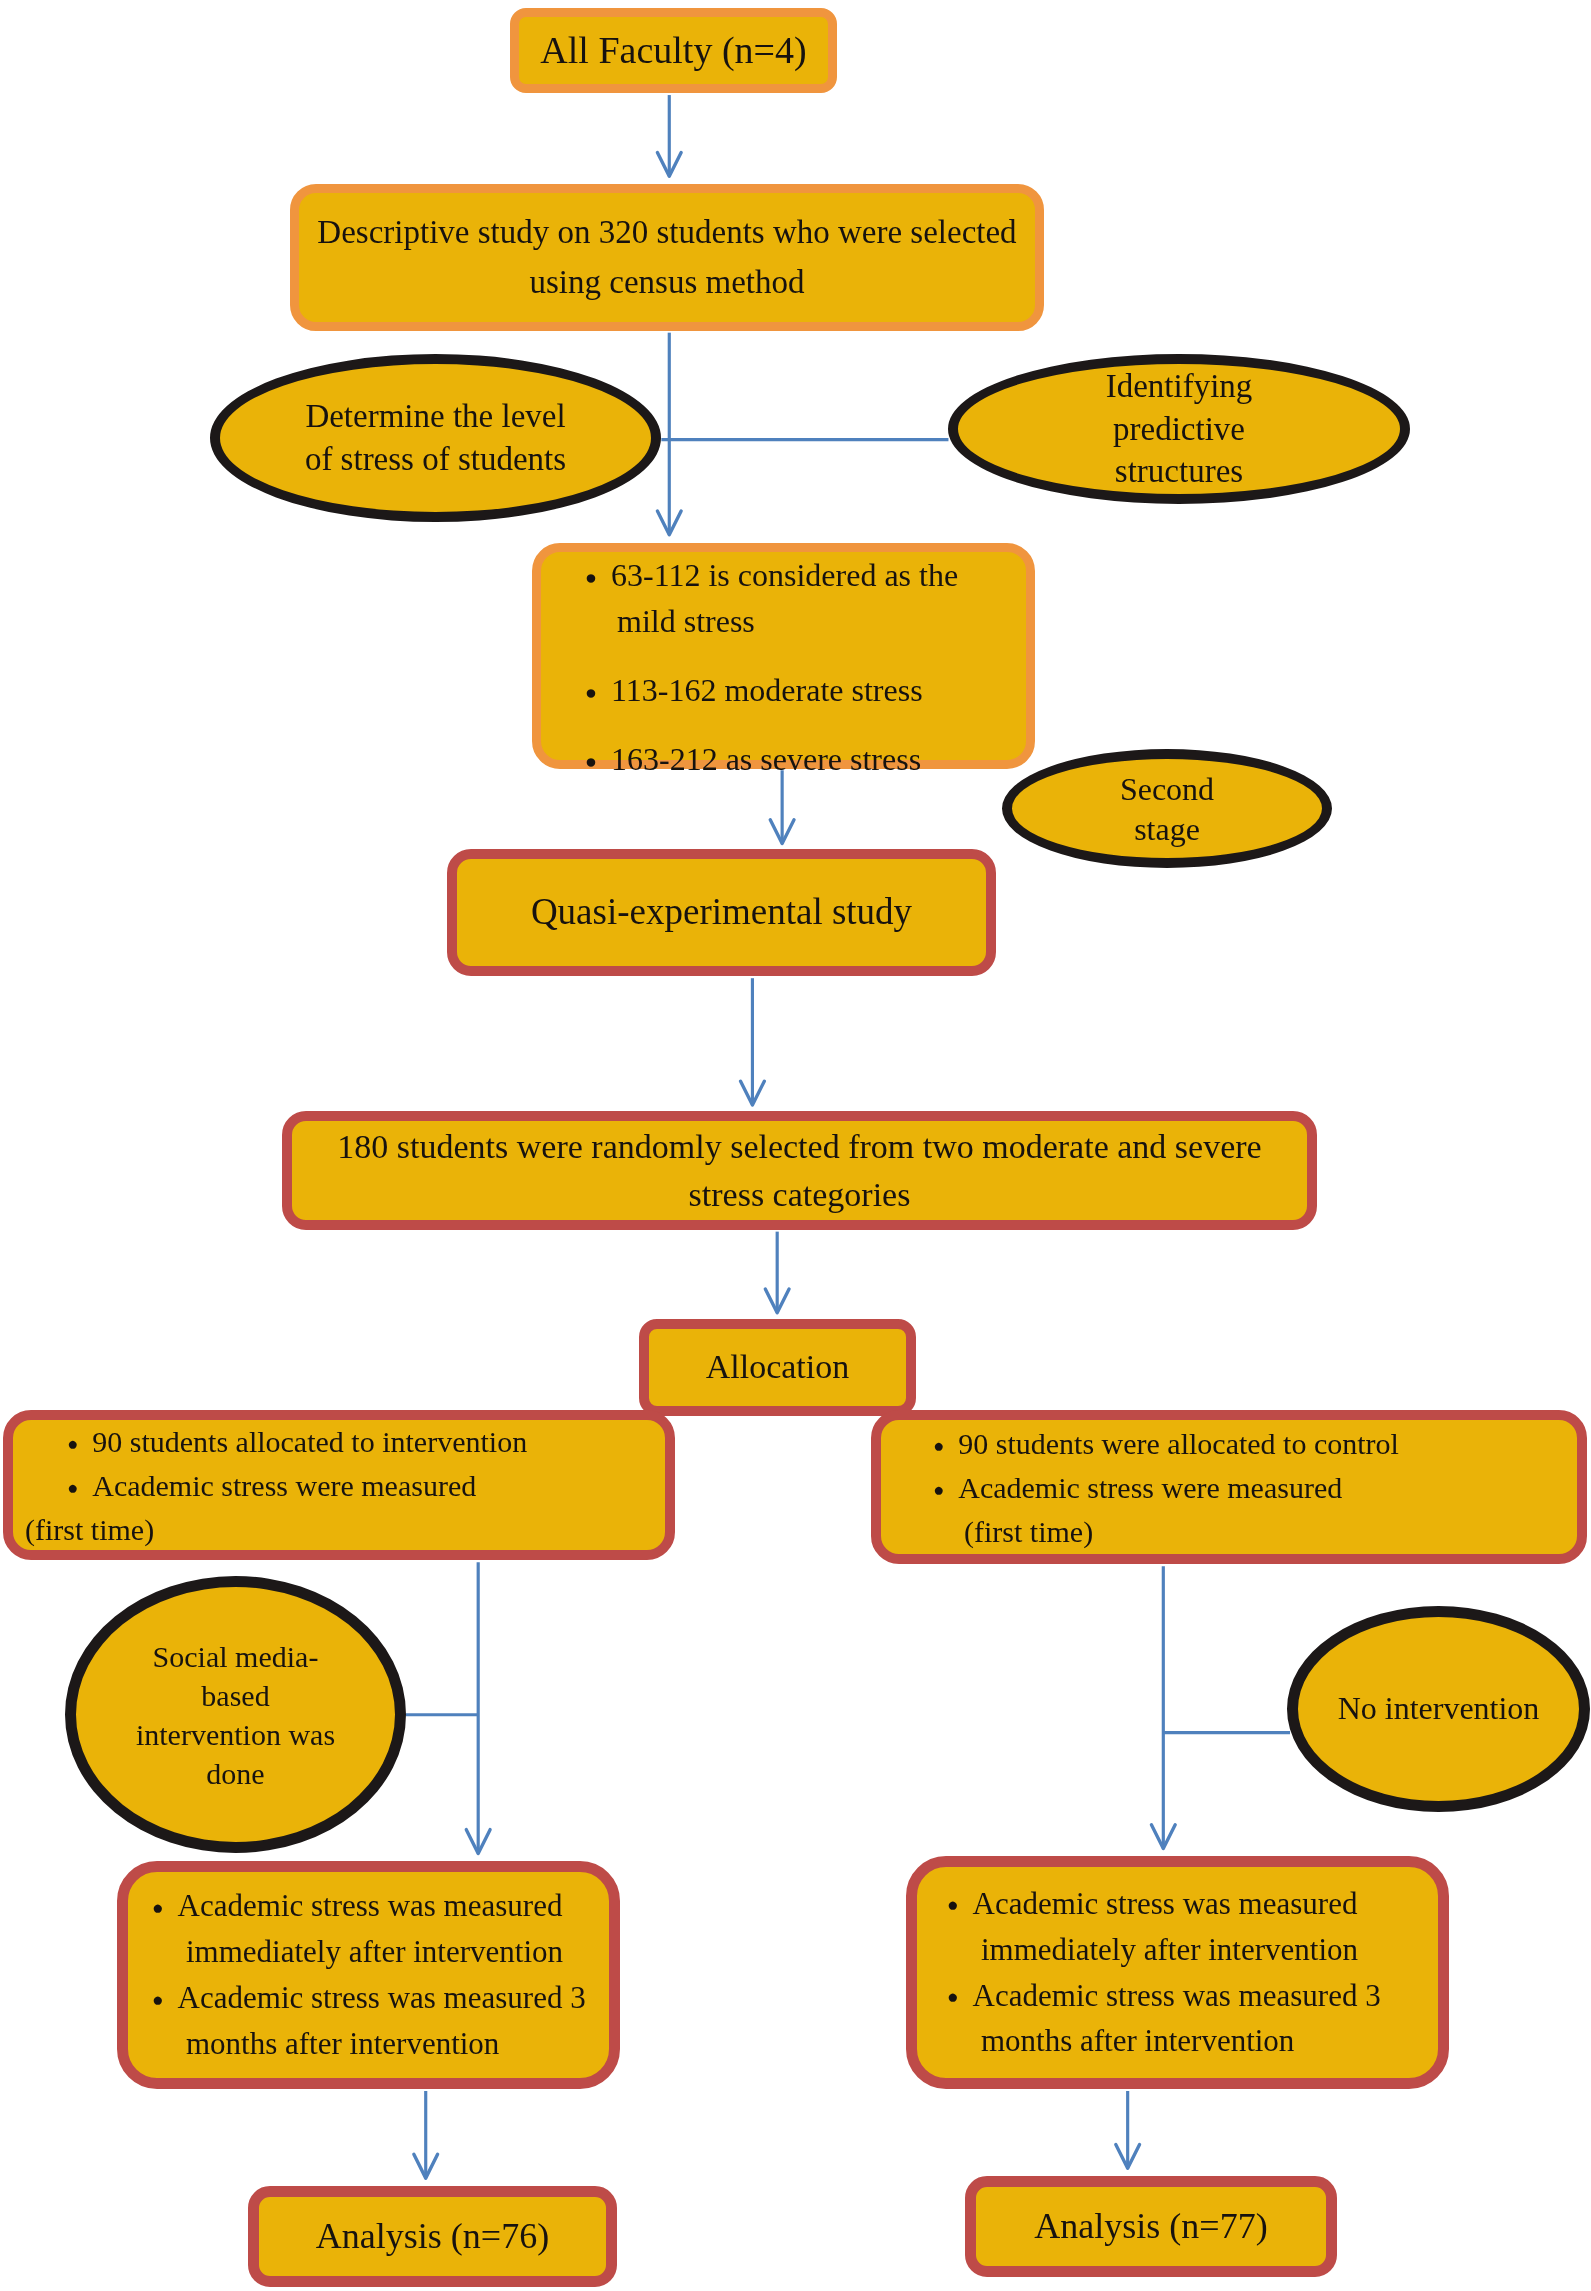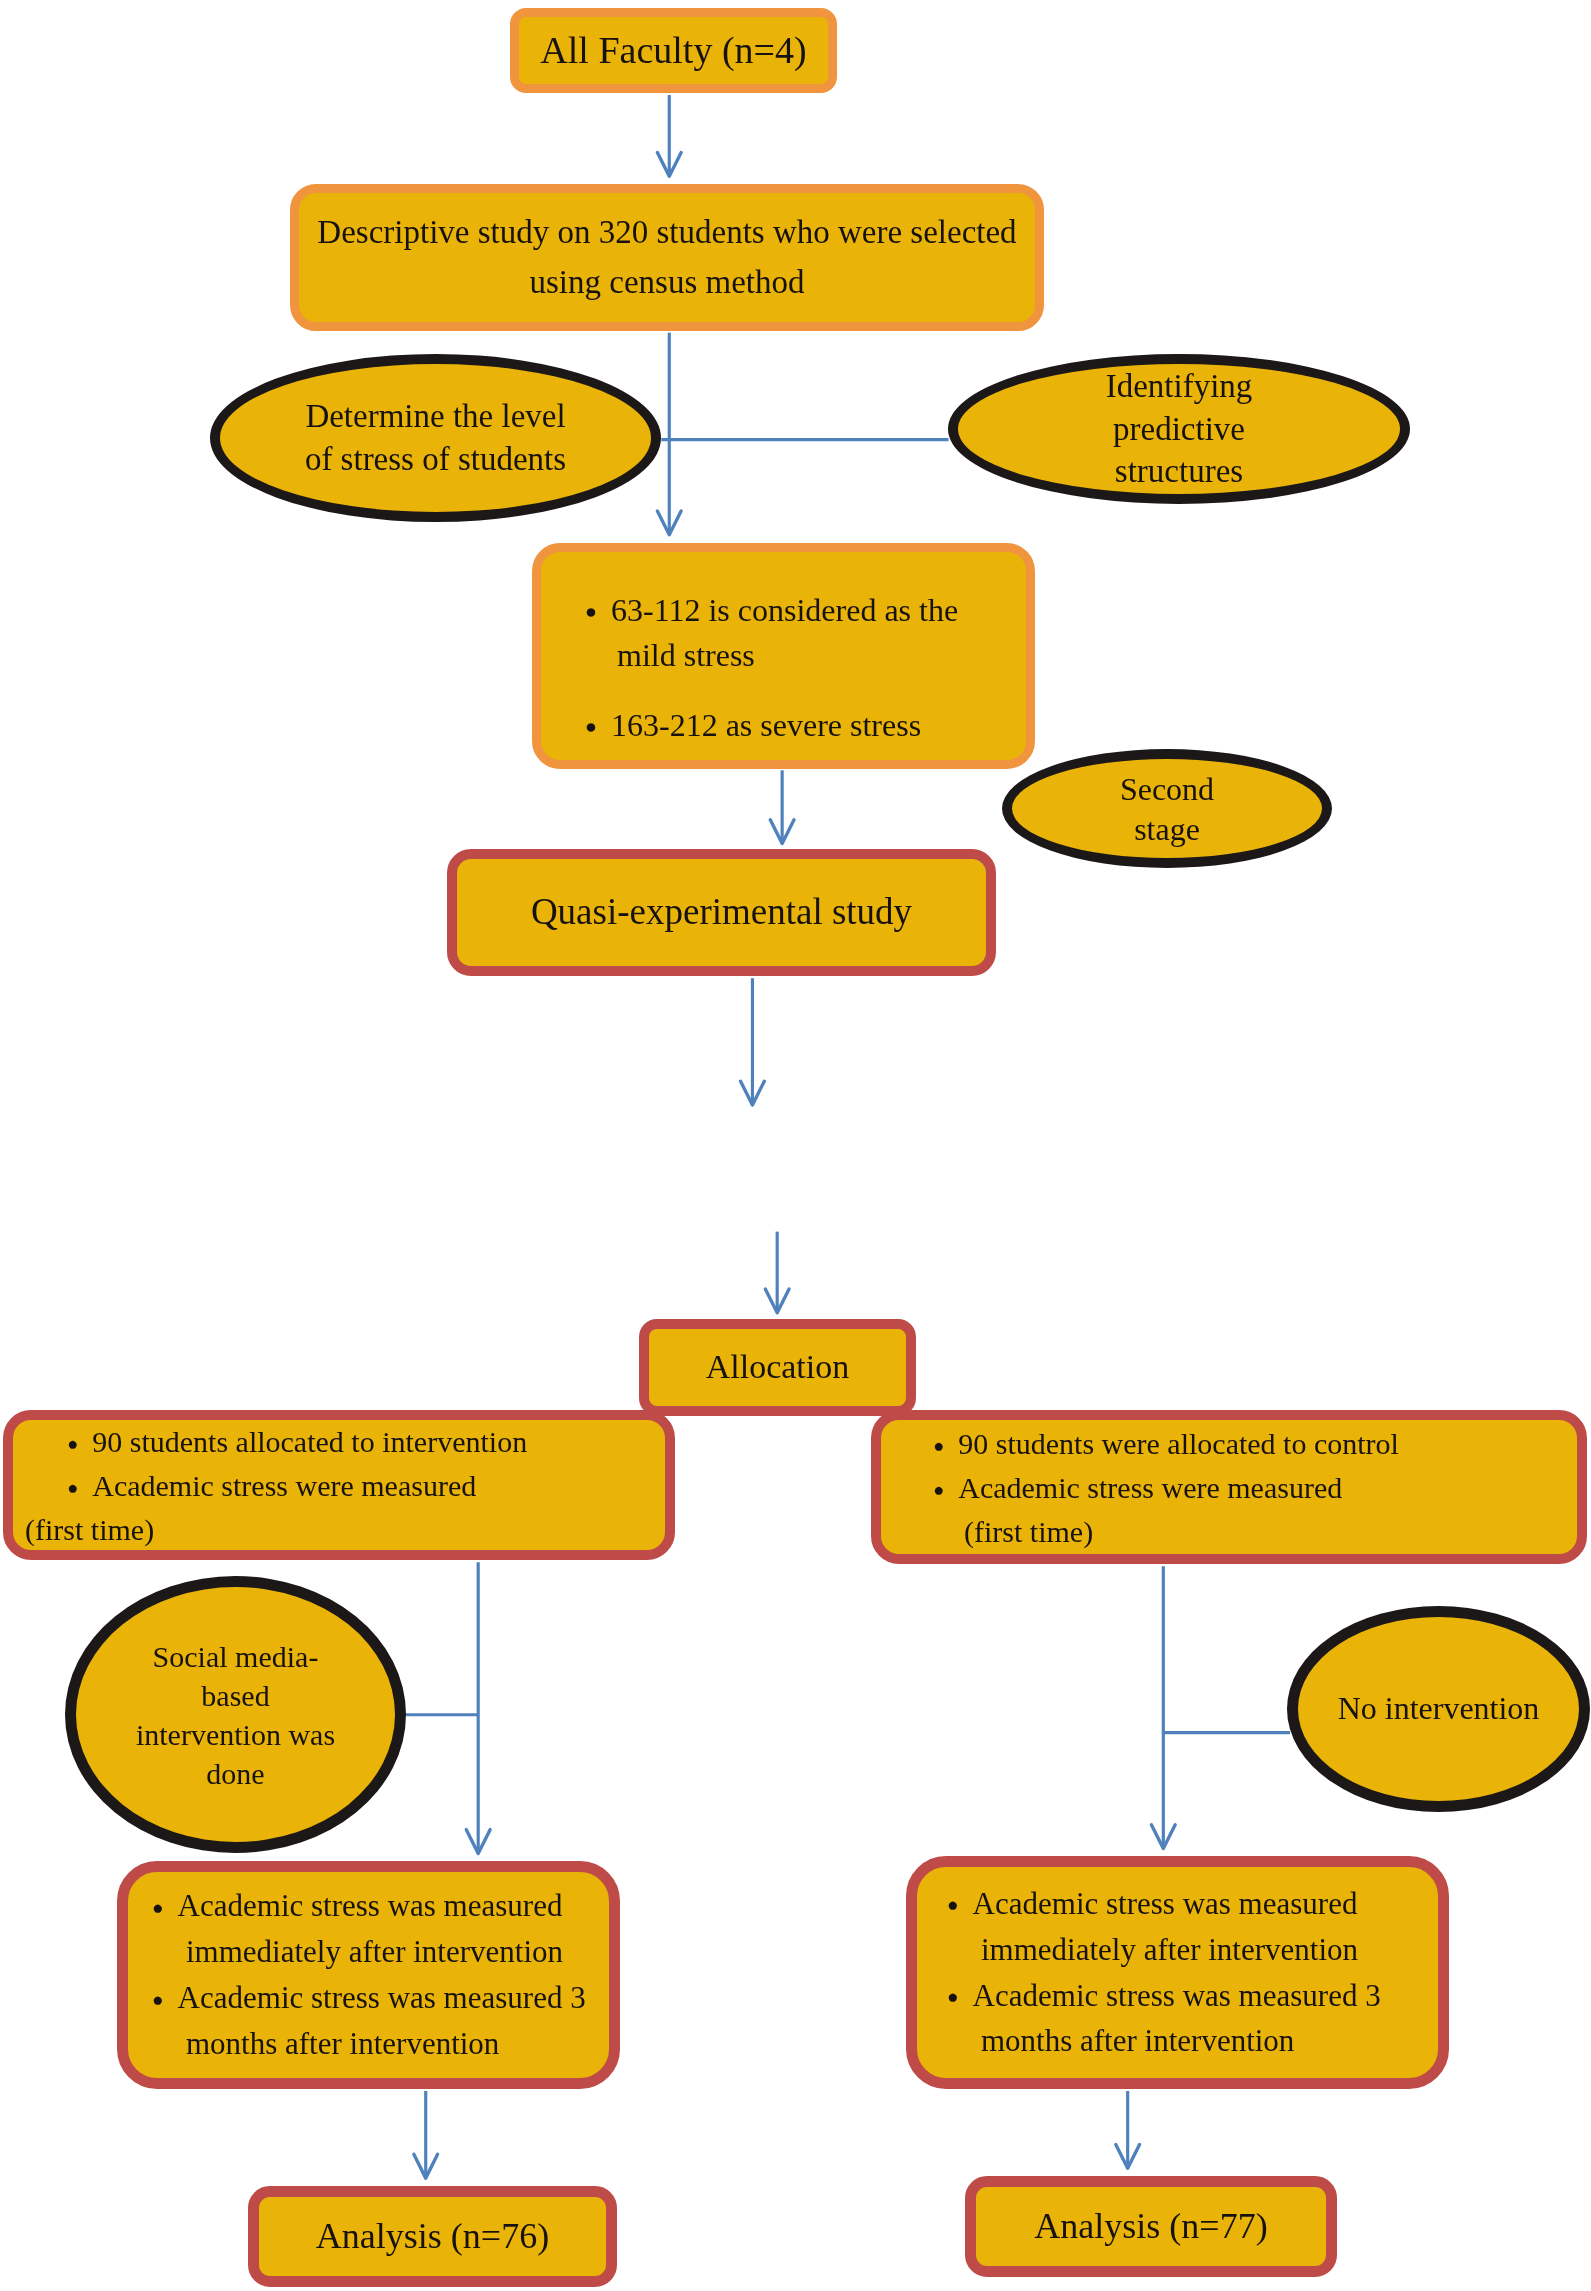--- a/index.html
+++ b/index.html
@@ -94,32 +94,36 @@
     <span class="etext">Determine the level of stress of students</span>
   </div>
 
   <div class="node ellipse n-identify">
     <span class="etext">Identifying predictive structures</span>
   </div>
 
   <div class="node orange vlist n-stress">
     <ul class="blist">
       <li>63-112 is considered as the mild stress</li>
+      <li>113-162 moderate stress</li>
       <li>163-212 as severe stress</li>
     </ul>
   </div>
 
   <div class="node ellipse n-second">
     <span class="etext">Second stage</span>
   </div>
 
   <div class="node redbox n-quasi">
     <span>Quasi-experimental study</span>
   </div>
 
+  <div class="node redbox n-random">
+    <span>180 students were randomly selected from two moderate and severe stress categories</span>
+  </div>
 
   <div class="node redbox n-alloc">
     <span>Allocation</span>
   </div>
 
   <div class="node redbox vlist n-left90">
     <ul class="blist">
       <li>90 students allocated to intervention</li>
       <li>Academic stress were measured</li>
     </ul>

